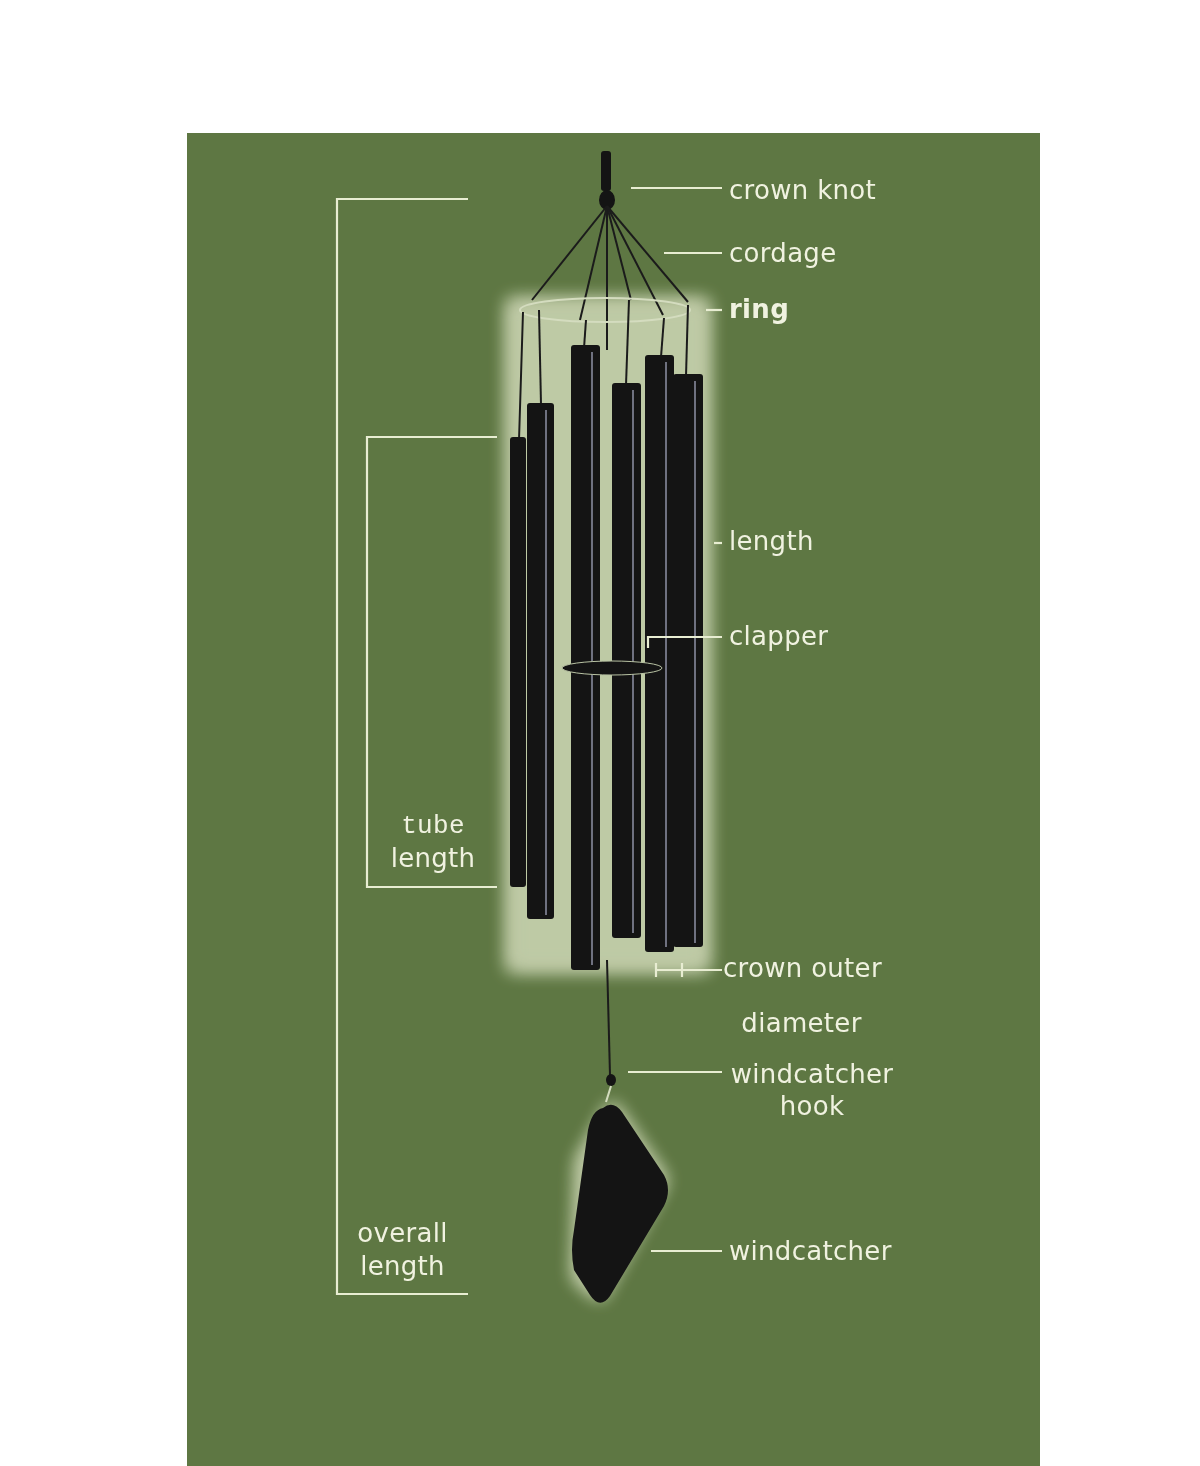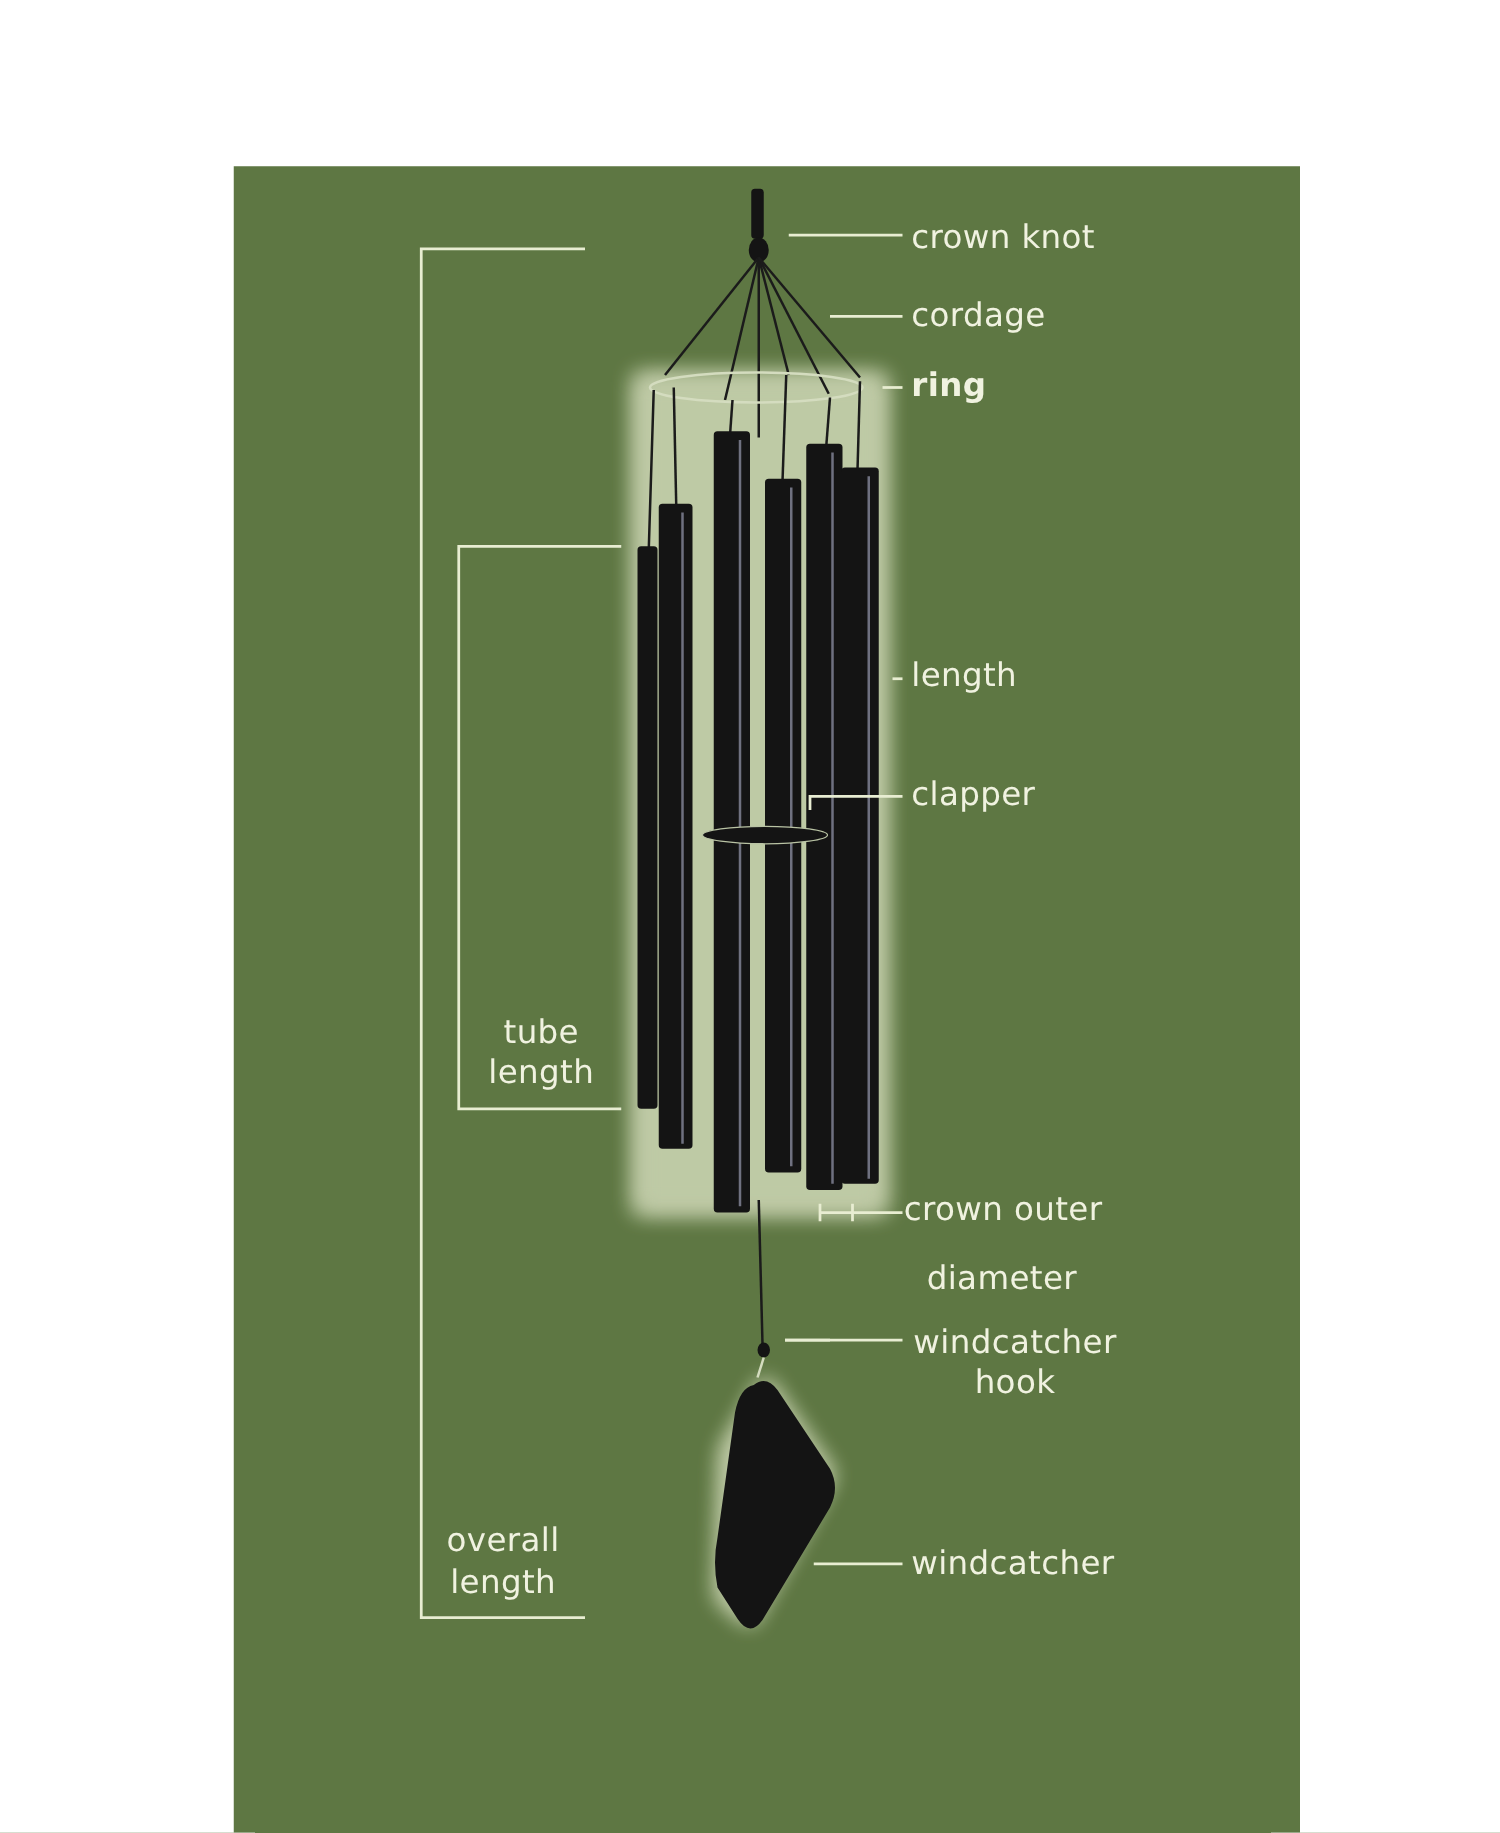--- a/index.html
+++ b/index.html
@@ -102,21 +102,21 @@
       <polyline points="468,199 337,199 337,1294 468,1294"></polyline>
     </g>
   </svg>
 
   <div class="lbl" style="left:542px; top:41px;">crown knot</div>
   <div class="lbl" style="left:542px; top:104px;">cordage</div>
   <div class="lbl" style="left:542px; top:160px;font-weight:bold;">ring</div>
   <div class="lbl" style="left:542px; top:392px;">length</div>
   <div class="lbl" style="left:542px; top:487px;">clapper</div>
 
-  <div class="lbl center" style="left:196px; top:677px; width:100px;">tube</div>
+  <div class="lbl center" style="left:196px; top:677px; width:100px;font-family:Liberation Mono, monospace;">tube</div>
   <div class="lbl center" style="left:196px; top:709px; width:100px;">length</div>
 
   <div class="lbl center" style="left:536px; top:819px; width:157px;">crown outer</div>
   <div class="lbl center" style="left:536px; top:851px; width:157px;margin-top:23px;">diameter</div>
 
   <div class="lbl center" style="left:536px; top:925px; width:178px;">windcatcher</div>
   <div class="lbl center" style="left:536px; top:957px; width:178px;">hook</div>
 
   <div class="lbl" style="left:542px; top:1102px;">windcatcher</div>
 

